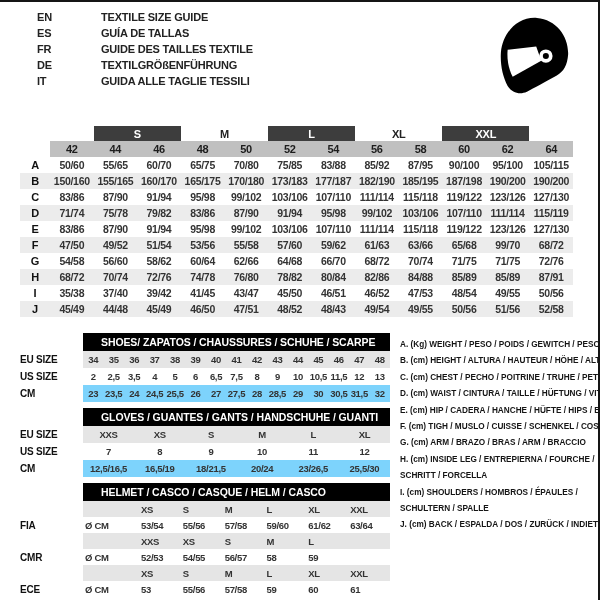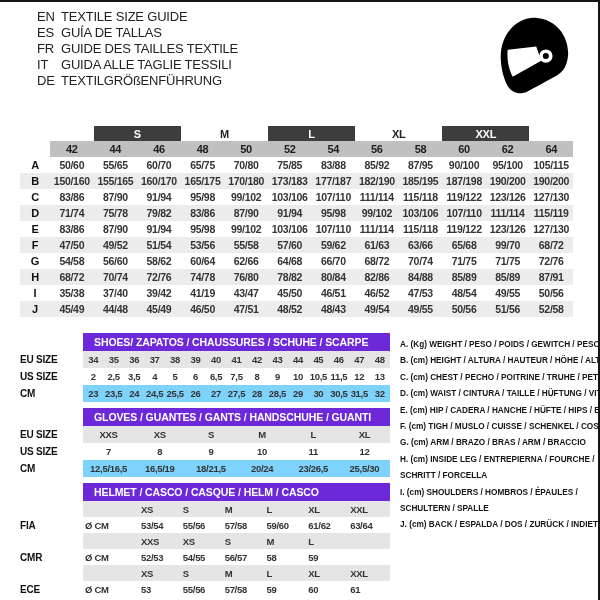--- a/index.html
+++ b/index.html
@@ -3,21 +3,21 @@
 <meta charset="utf-8">
 <style>
   html,body{margin:0;padding:0;background:#fff;}
   .page{position:relative;width:600px;height:600px;background:#fff;overflow:hidden;
         font-family:"Liberation Sans",sans-serif;color:#222;}
   .top-border{position:absolute;top:0;left:0;width:600px;height:2px;background:#151515;}
   .right-border{position:absolute;top:0;right:0;width:2px;height:600px;background:#151515;}
 
   
   .langs{position:absolute;left:37px;top:9px;list-style:none;margin:0;padding:0;}
-  .langs li{display:flex;font-size:13px;font-weight:400;line-height:16px;letter-spacing:-0.2px;}
+  .langs li{display:flex;font-size:11px;font-weight:700;line-height:16px;letter-spacing:-0.2px;gap:40px;}
   .lang-code{width:24px;flex:0 0 24px;}
 
   
   .helmet-wrap{position:absolute;right:26px;top:6px;width:84px;height:96px;}
 
   
   .main-table{position:absolute;left:20px;top:126px;width:553px;display:grid;
               grid-template-columns:30px repeat(12,1fr);grid-template-rows:15px 16px;
               grid-auto-rows:16px;font-weight:700;letter-spacing:-0.3px;}
   .cell{display:flex;align-items:center;justify-content:center;font-size:10.5px;color:#333;}
@@ -25,22 +25,22 @@
   .group-dark{background:#3d3d3d;color:#fff;}
   .size-head{background:#c0c0c0;color:#1d1d1d;font-size:11px;}
   .letter{color:#111;font-size:11px;}
   .stripe{background:#ececec;}
 
   
   .ltable{position:absolute;left:20px;width:370px;display:grid;grid-template-columns:63px 307px;}
   .shoes{top:333px;grid-template-rows:18px repeat(3,17px);}
   .gloves{top:408px;grid-template-rows:18px repeat(3,17px);}
   .helmet-table{top:483px;grid-template-rows:18px repeat(6,16px);}
-  .band{background:#6d28d9;color:#fff;font-size:10.5px;font-weight:700;display:flex;
-        align-items:center;padding-left:11px;letter-spacing:-0.1px;white-space:nowrap;}
+  .band{background:#000000;color:#fff;font-size:10.5px;font-weight:700;display:flex;
+        align-items:center;padding-left:18px;letter-spacing:-0.1px;white-space:nowrap;}
   .row-label{display:flex;align-items:center;font-size:10px;font-weight:700;color:#111;
              letter-spacing:-0.2px;}
   .cells{display:grid;}
   .shoes .cells{grid-template-columns:repeat(15,1fr);}
   .gloves .cells{grid-template-columns:repeat(6,1fr);}
   .helmet-table .cells{grid-template-columns:56px repeat(6,1fr);}
   .c{display:flex;align-items:center;justify-content:center;font-size:9.5px;font-weight:700;
      color:#333;letter-spacing:-0.3px;white-space:nowrap;}
   .helmet-table .c{justify-content:flex-start;padding-left:2px;}
   .gray{background:#e5e5e5;}
@@ -65,26 +65,26 @@
       </li>
       <li>
         <span class="lang-code">ES</span>
         <span>GUÍA DE TALLAS</span>
       </li>
       <li>
         <span class="lang-code">FR</span>
         <span>GUIDE DES TAILLES TEXTILE</span>
       </li>
       <li>
+        <span class="lang-code">DE</span>
+        <span>TEXTILGRÖßENFÜHRUNG</span>
+      </li>
+      <li>
         <span class="lang-code">IT</span>
         <span>GUIDA ALLE TAGLIE TESSILI</span>
-      </li>
-      <li>
-        <span class="lang-code">DE</span>
-        <span>TEXTILGRÖßENFÜHRUNG</span>
       </li>
     </ul>
 
   <div class="helmet-wrap">
     <svg viewBox="0 0 100 100" width="84" height="96" aria-hidden="true">
       <path d="M56,7 C79,9 94,29 93,51 C92,63 88,71 79,76 C66,83 52,91 44,95 C35,99 26,96 21,88 C15,77 12,62 13,48 C15,24 34,5 56,7 Z" fill="#000"></path>
       <path d="M21,45 C20,56 22,68 27,77 L61,58 L55,41 Z" fill="#fff"></path>
       <circle cx="66.5" cy="52.5" r="8" fill="#fff"></circle>
       <circle cx="66.5" cy="52.5" r="3.6" fill="#000"></circle>
     </svg>
@@ -212,21 +212,21 @@
       <div class="cell stripe">80/84</div>
       <div class="cell stripe">82/86</div>
       <div class="cell stripe">84/88</div>
       <div class="cell stripe">85/89</div>
       <div class="cell stripe">85/89</div>
       <div class="cell stripe">87/91</div>
       <div class="cell letter">I</div>
       <div class="cell">35/38</div>
       <div class="cell">37/40</div>
       <div class="cell">39/42</div>
-      <div class="cell">41/19</div>
+      <div class="cell">41/45</div>
       <div class="cell">43/47</div>
       <div class="cell">45/50</div>
       <div class="cell">46/51</div>
       <div class="cell">46/52</div>
       <div class="cell">47/53</div>
       <div class="cell">48/54</div>
       <div class="cell">49/55</div>
       <div class="cell">50/56</div>
       <div class="cell letter stripe">J</div>
       <div class="cell stripe">45/49</div>

